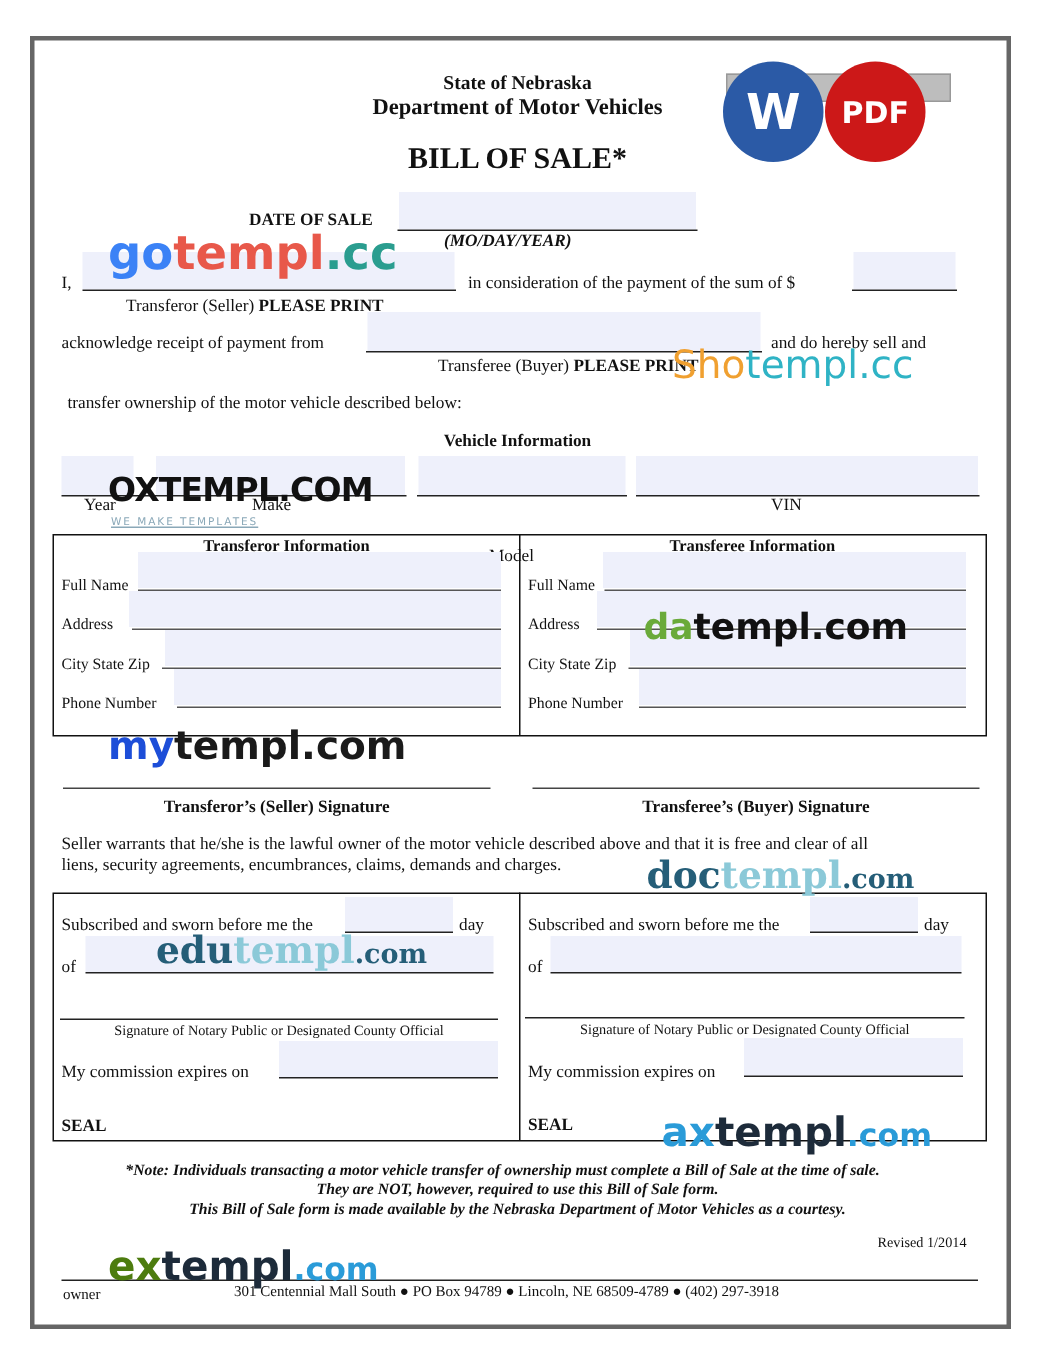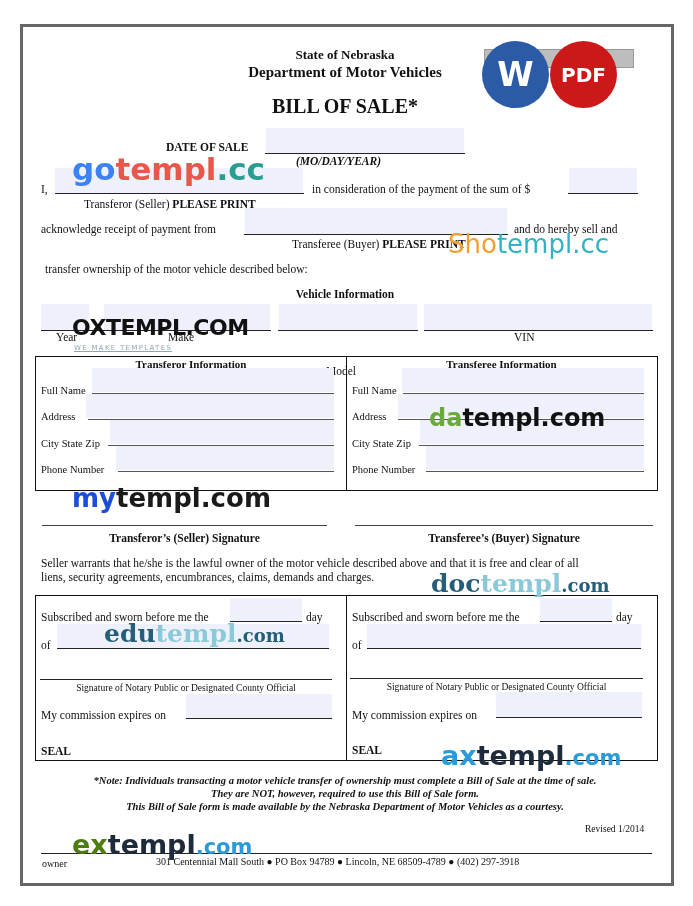--- a/index.html
+++ b/index.html
@@ -131,21 +131,21 @@
 <div class="t" style="left:352px;top:639px;">of</div>
 <div class="fill" style="left:367px;top:624px;width:274px;height:24px;"></div>
 <div class="line" style="left:367px;top:648px;width:274px;"></div>
 <div class="line" style="left:350px;top:678px;width:293px;"></div>
 <div class="t center" style="left:350px;top:681px;width:293px;font-size:9.5px;">Signature of Notary Public or Designated County Official</div>
 <div class="t" style="left:352px;top:709px;">My commission expires on</div>
 <div class="fill" style="left:496px;top:692px;width:146px;height:25px;"></div>
 <div class="line" style="left:496px;top:717px;width:146px;"></div>
 <div class="t b" style="left:352px;top:744px;">SEAL</div>
 
-<div class="t b center" style="left:30px;top:774px;width:630px;font-style:italic;font-size:10.5px;">*Note:  Individuals transacting a motor vehicle transfer of ownership must complete a Bill of Sale at the time of sale.</div>
+<div class="t b center" style="left:20px;top:774px;width:630px;font-style:italic;font-size:10.5px;">*Note:  Individuals transacting a motor vehicle transfer of ownership must complete a Bill of Sale at the time of sale.</div>
 <div class="t b center" style="left:30px;top:787px;width:630px;font-style:italic;font-size:10.5px;">They are NOT, however, required to use this Bill of Sale form.</div>
 <div class="t b center" style="left:30px;top:800px;width:630px;font-style:italic;font-size:10.5px;">This Bill of Sale form is made available by the Nebraska Department of Motor Vehicles as a courtesy.</div>
 
 <div class="t" style="left:585px;top:823px;font-size:9.5px;">Revised 1/2014</div>
 <div class="line" style="left:41px;top:853px;width:611px;"></div>
 <div class="t" style="left:42px;top:857px;font-size:10px;">owner</div>
 <div class="t" style="left:156px;top:855px;font-size:10px;">301 Centennial Mall South ● PO Box 94789 ● Lincoln, NE 68509-4789 ● (402) 297-3918</div>
 
 <div class="wm" style="left:72px;top:152px;font-size:31px;line-height:34px;"><span style="color:#3b82f6">go</span><span style="color:#e8584a">templ</span><span style="color:#2a9d8f">.cc</span></div>
 <div class="wm" style="left:448px;top:230px;font-size:26px;line-height:28px;font-weight:normal;"><span style="color:#f0a030">Sho</span><span style="color:#2fb3c5">templ.cc</span></div>

